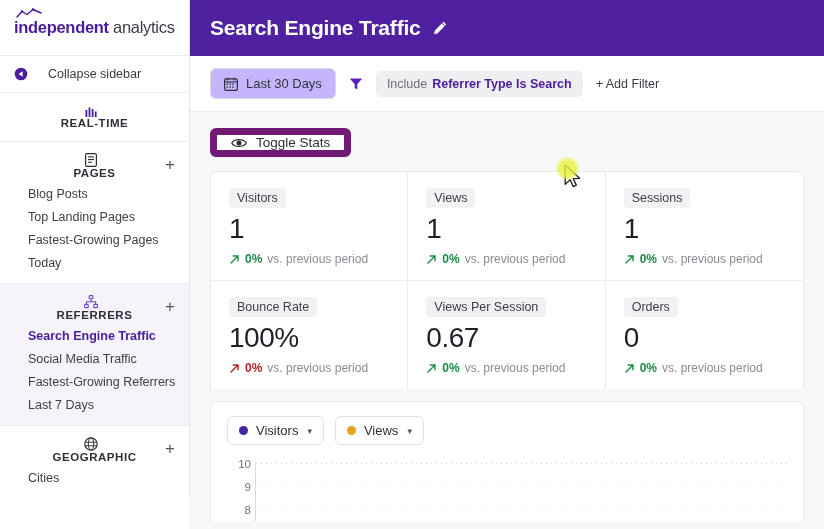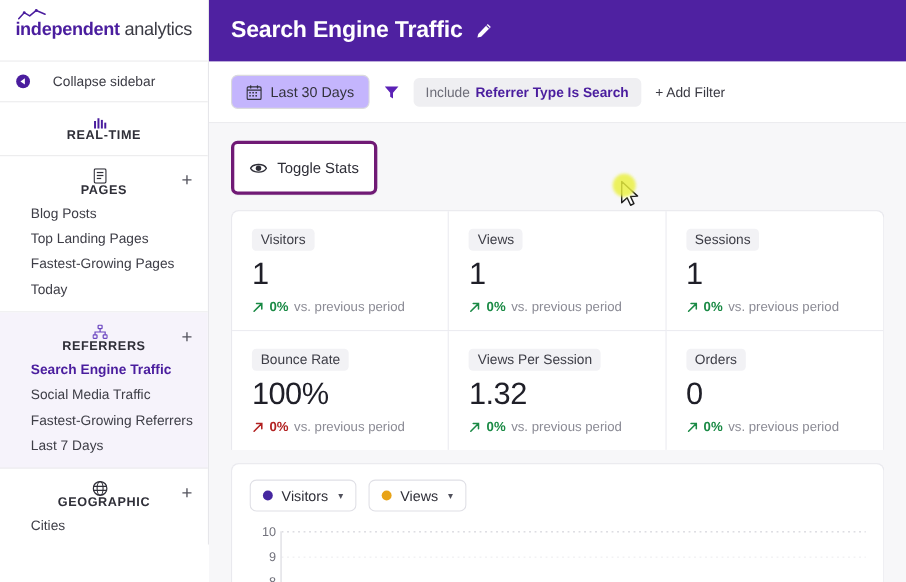--- a/index.html
+++ b/index.html
@@ -118,22 +118,22 @@
   }
 
   .content { padding: 0; }
 
   .toggle-zone {
     background: #f7f7f9;
     padding: 16px 20px 14px 20px;
   }
   .toggle-btn {
     display: inline-flex; align-items: center; gap: 9px;
-    height: 49px; padding: 0 14px;
-    background: #ffffff; border: 3px solid #701a75; border-radius: 6px;
+    height: 29px; padding: 0 14px;
+    background: #ffffff; border: 7px solid #701a75; border-radius: 6px;
     font-size: 13.5px; color: #2e2e37; cursor: pointer;
     box-shadow: 0 1px 1px rgba(0,0,0,.03);
   }
 
   .cards-panel {
     margin: 0 20px;
     background: #ffffff;
     border: 1px solid #e9e9ee;
     border-bottom: none;
     border-radius: 7px 7px 0 0;
@@ -421,21 +421,21 @@
               <svg width="11" height="11" viewBox="0 0 11 11">
                   <path d="M2 9 L9 2 M4.2 2 H9 V6.8" stroke="#b22222" stroke-width="1.4" fill="none" stroke-linecap="round"></path>
                 </svg>
               <span class="delta-pct delta-down">0%</span>
               <span class="delta-note">vs. previous period</span>
             </div>
           </div>
 
           <div class="stat-card row2">
             <span class="stat-label">Views Per Session</span>
-            <div class="stat-value">1.32</div>
+            <div class="stat-value">0.67</div>
             <div class="stat-delta">
               <svg width="11" height="11" viewBox="0 0 11 11">
                   <path d="M2 9 L9 2 M4.2 2 H9 V6.8" stroke="#1a8a45" stroke-width="1.4" fill="none" stroke-linecap="round"></path>
                 </svg>
               <span class="delta-pct delta-up">0%</span>
               <span class="delta-note">vs. previous period</span>
             </div>
           </div>
 
           <div class="stat-card col3 row2">

